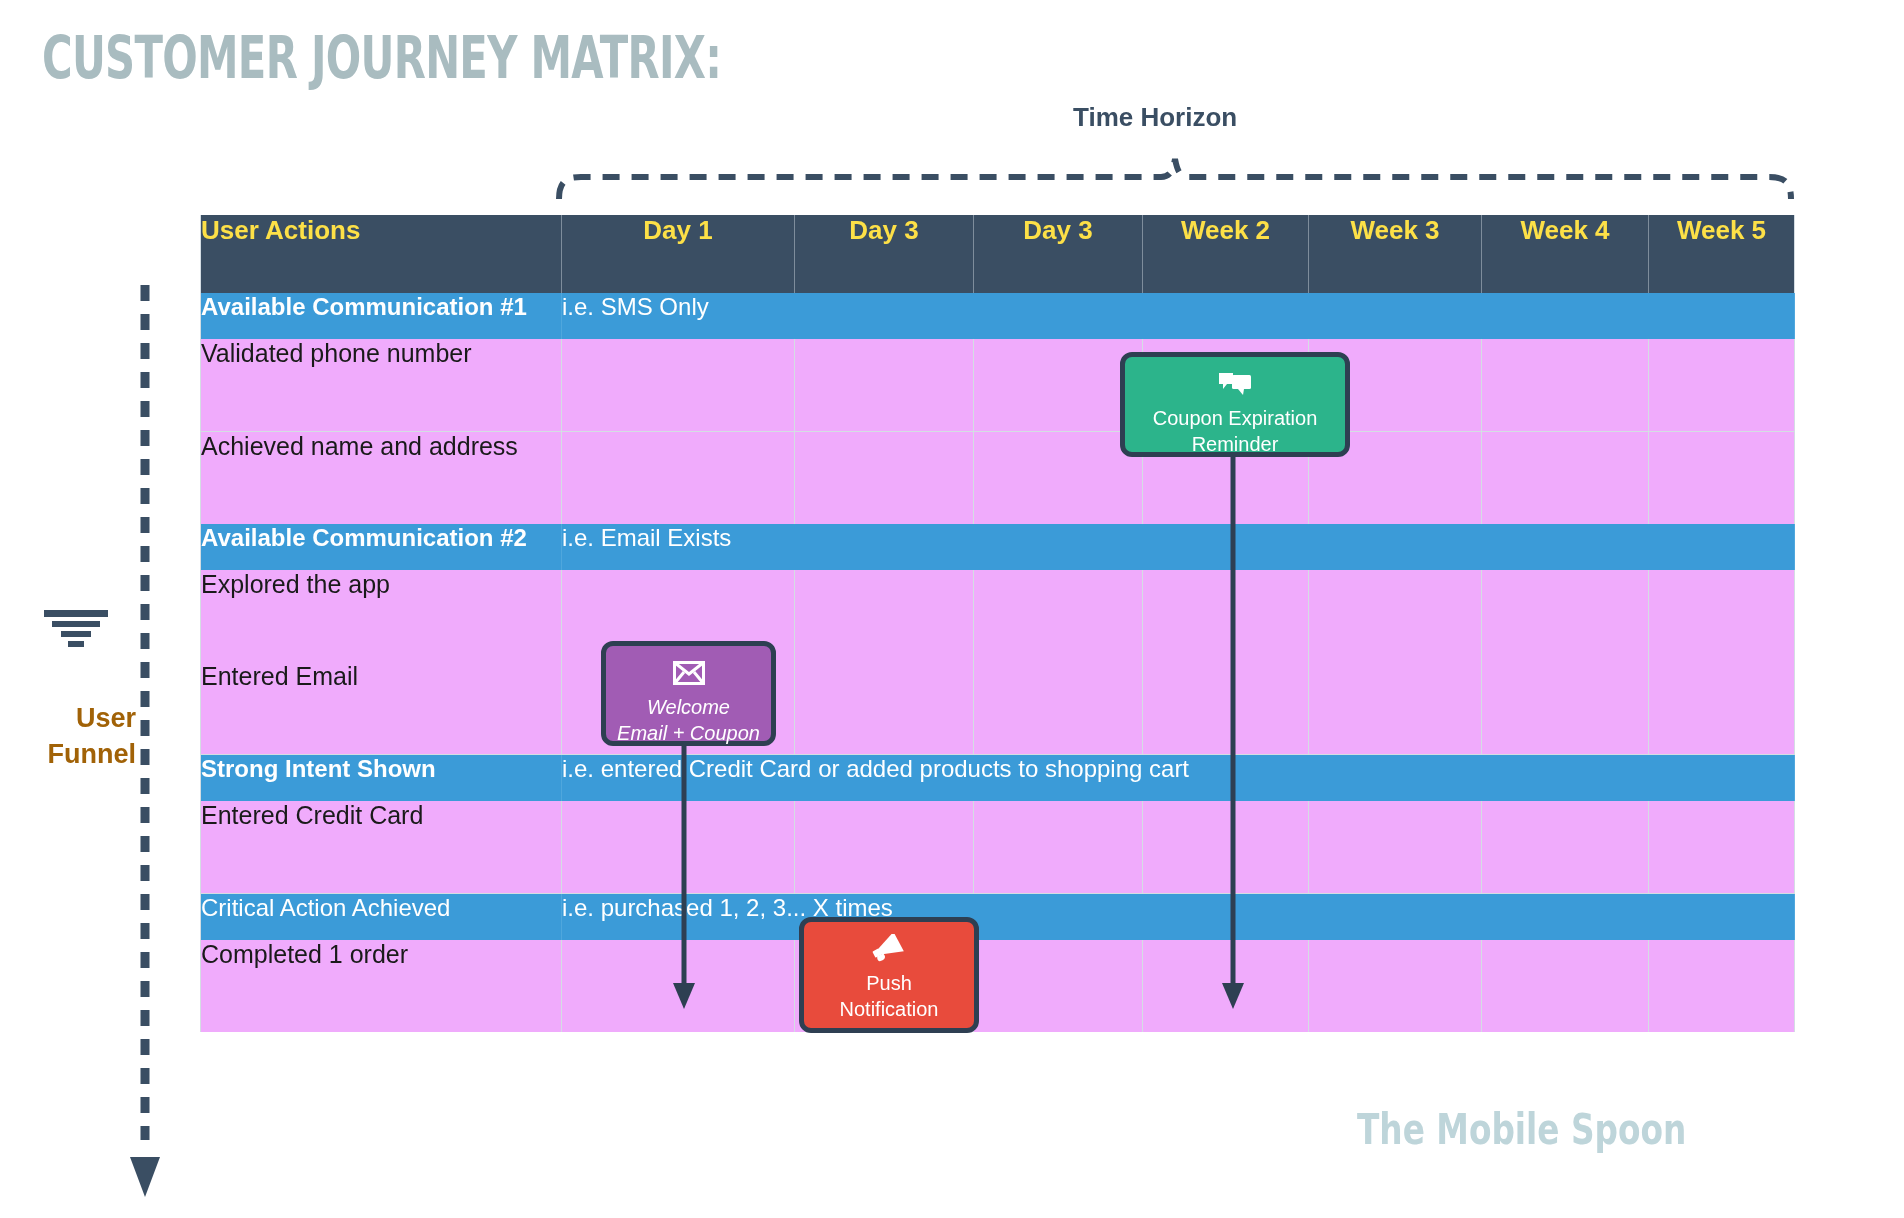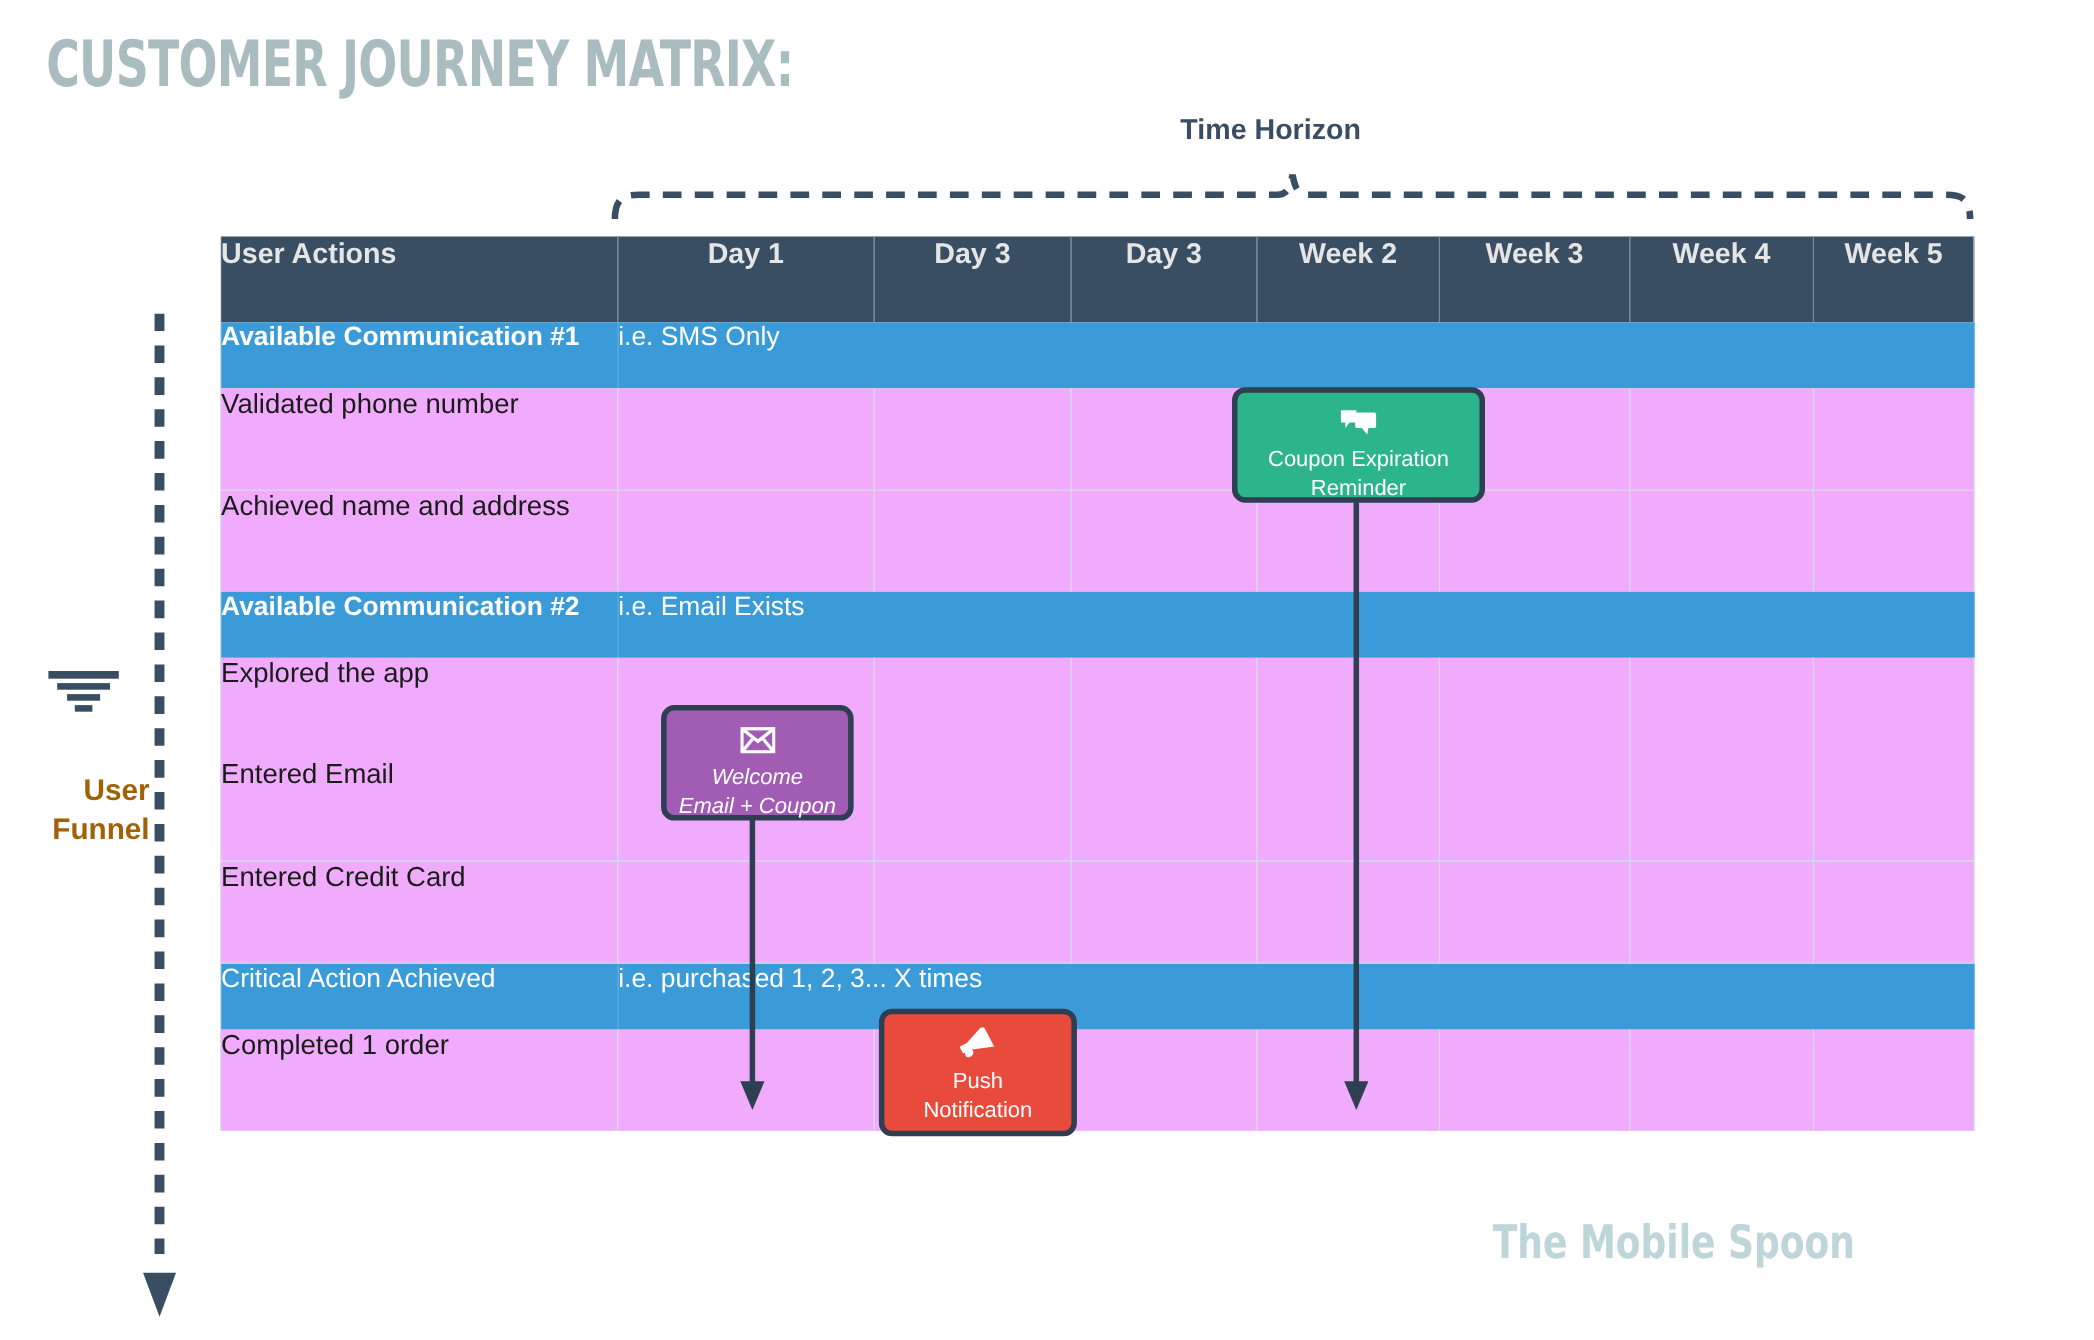--- a/index.html
+++ b/index.html
@@ -50,32 +50,32 @@
   #matrix-table{
     position:absolute;left:200px;top:215px;
     width:1586px;
     border-collapse:collapse;
     table-layout:fixed;
   }
   #matrix-table td,#matrix-table th{
     padding:0;margin:0;vertical-align:top;
   }
   thead th{
-    background:#3a4e63;color:#e5e5e5;
+    background:#3a4e63;color:#fde047;
     font-size:26px;font-weight:bold;
     height:78px;
     border-right:1px solid #7e8d9c;
     text-align:center;
     vertical-align:middle;
   }
   thead th:last-child{border-right:none;}
   thead th.col-actions{text-align:left;padding-left:18px;}
   tr.section-row td{
     background:#3b9bd8;color:#ffffff;
-    height:60px;font-size:24px;
+    height:46px;font-size:24px;
     vertical-align:middle;
     border-right:1px solid #4fa7dd;
   }
   tr.section-row td.lbl{padding-left:18px;font-weight:bold;}
   tr.section-row td.lbl.normal{font-weight:normal;}
   tr.section-row td.val{padding-left:14px;}
   tr.action-row td{
     background:#f0abfc;color:#1a1a1a;
     height:92px;font-size:25px;
     border-right:1px solid #d4dde3;
@@ -206,20 +206,24 @@
       <td class="lbl">Entered Email</td>
       <td></td>
       <td></td>
       <td></td>
       <td></td>
       <td></td>
       <td></td>
       <td></td>
     </tr>
 
+    <tr class="section-row">
+      <td class="lbl">Strong Intent Shown</td>
+      <td class="val" colspan="7">i.e. entered Credit Card or added products to shopping cart</td>
+    </tr>
     <tr class="action-row">
       <td class="lbl">Entered Credit Card</td>
       <td></td>
       <td></td>
       <td></td>
       <td></td>
       <td></td>
       <td></td>
       <td></td>
     </tr>

